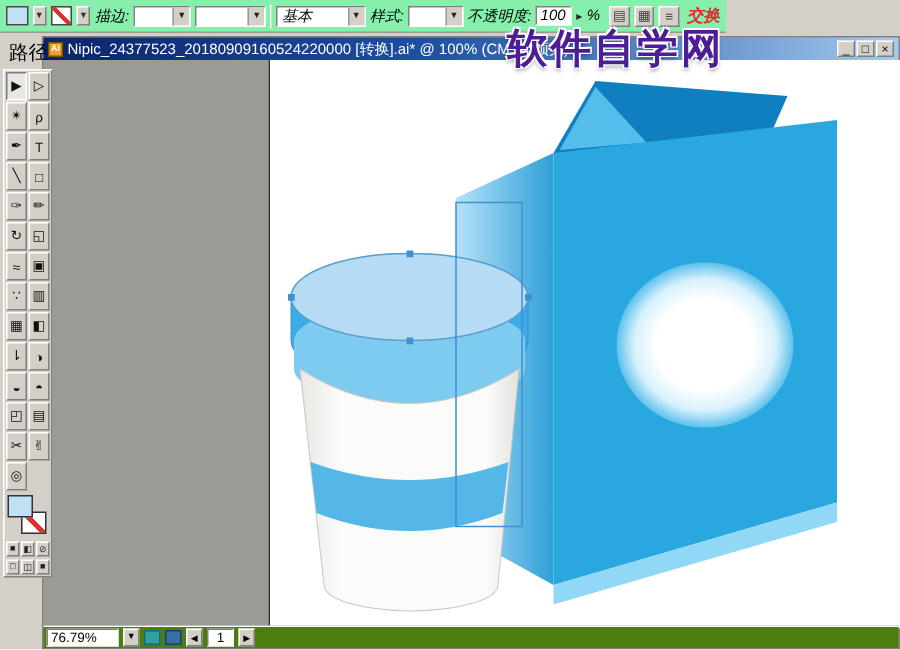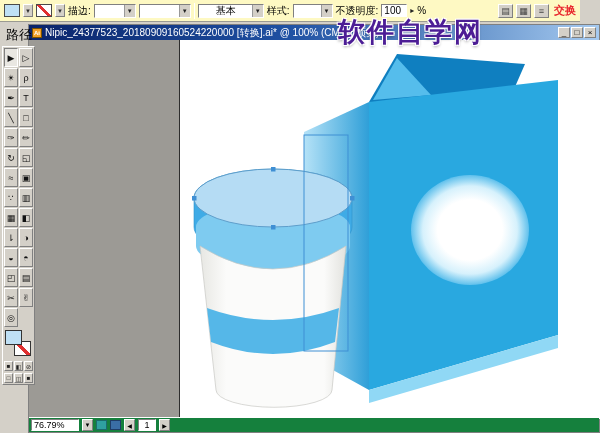--- a/index.html
+++ b/index.html
@@ -1,30 +1,30 @@
 <!DOCTYPE html>
 <html><head>
 <meta charset="utf-8">
 <style>
   * { margin:0; padding:0; box-sizing:border-box; }
   html,body { width:600px; height:433px; overflow:hidden; }
   body { font-family:"Liberation Sans","DejaVu Sans",sans-serif; font-size:11px; color:#000; }
   .app { position:relative; width:600px; height:433px; background:#d4d0c8; overflow:hidden; }
 
   
-  .cbar { position:absolute; left:0; top:0; width:580px; height:22px; background:#fef9c3;
-          border-bottom:1px solid #9a9a92; display:flex; align-items:center; gap:3px; padding:0 4px; z-index:40; }
+  .cbar { position:absolute; left:0; top:0; width:484px; height:22px; background:#86efac;
+          border-bottom:1px solid #9a9a92; display:flex; align-items:center; gap:3px; padding:0 4px; z-index:40;font-style:italic; }
   .lbl { font-size:10px; white-space:nowrap; }
   .fillsw { width:16px; height:13px; background:#bfe0f5; border:1px solid #4a4a4a; }
   .strokesw { width:16px; height:13px; border:1px solid #4a4a4a;
               background:linear-gradient(45deg, #fff 42%, #e03030 42%, #e03030 58%, #fff 58%); }
   .tinyarrow { width:10px; height:13px; background:#d4d0c8; border:1px solid; border-color:#fff #808080 #808080 #fff;
                font-size:6px; display:flex; align-items:center; justify-content:center; color:#333; }
   .dd { height:14px; background:#fff; border:1px solid; border-color:#808080 #fff #fff #808080;
-        display:flex; align-items:center; font-size:10px; padding-left:17px; }
+        display:flex; align-items:center; font-size:10px; padding-left:3px; }
   .dd .dda { margin-left:auto; width:11px; height:100%; background:#d4d0c8; border-left:1px solid #999;
              font-size:6px; display:flex; align-items:center; justify-content:center; color:#222; }
   .w42{width:42px}.w52{width:52px}.w66{width:66px}.w40{width:40px}
   .numbox { width:26px; height:13px; background:#fff; border:1px solid; border-color:#808080 #fff #fff #808080;
             font-size:10px; padding:0 2px; line-height:11px; }
   .popup { font-size:8px; color:#222; }
   .sep { width:1px; height:16px; background:#9a9a92; border-right:1px solid #fff; }
   .cbicon { width:15px; height:14px; background:#d4d0c8; border:1px solid; border-color:#fff #808080 #808080 #fff;
             font-size:9px; display:flex; align-items:center; justify-content:center; color:#444; }
   .swap { color:#e8272d; font-weight:bold; font-size:11px; margin-left:2px; white-space:nowrap; }
@@ -59,21 +59,21 @@
   .titletext { color:#fff; font-size:10px; font-weight:normal; white-space:nowrap; overflow:hidden; }
   .winbtns { margin-left:auto; display:flex; gap:1px; }
   .winbtn { width:12px; height:11px; background:#d4d0c8; border:1px solid; border-color:#fff #808080 #808080 #fff;
             font-size:8px; line-height:9px; text-align:center; color:#000; cursor:pointer; }
   .canvas { position:absolute; left:0; top:15px; width:572px; height:379px; background:#9c9a95; overflow:hidden; }
   .artboard { position:absolute; left:150px; top:0; width:422px; height:379px; background:#fff;
               border-left:1px solid #2e2e2e; }
   .art { position:absolute; left:0; top:0; width:572px; height:379px; }
 
   
-  .statusbar { position:absolute; left:0; bottom:0; width:100%; height:15px; background:#15803d;
+  .statusbar { position:absolute; left:0; bottom:0; width:100%; height:15px; background:#4d7c0f;
                border-top:1px solid #fff; display:flex; align-items:center; gap:3px; padding:0 2px; }
   .zoombox { width:48px; height:12px; background:#fff; border:1px solid; border-color:#808080 #fff #fff #808080;
              font-size:9px; padding:0 2px; line-height:10px; }
   .zoomarrow { width:11px; height:12px; background:#d4d0c8; border:1px solid; border-color:#fff #808080 #808080 #fff;
                font-size:6px; display:flex; align-items:center; justify-content:center; }
   .sticon1 { width:11px; height:10px; background:#2fa0a0; border:1px solid #1c6b6b; }
   .sticon2 { width:11px; height:10px; background:#3a6ea5; border:1px solid #1f3d66; }
   .navbtn { width:11px; height:12px; background:#d4d0c8; border:1px solid; border-color:#fff #808080 #808080 #fff;
             font-size:6px; display:flex; align-items:center; justify-content:center; }
   .pagebox { width:18px; height:12px; background:#fff; border:1px solid; border-color:#808080 #fff #fff #808080;

